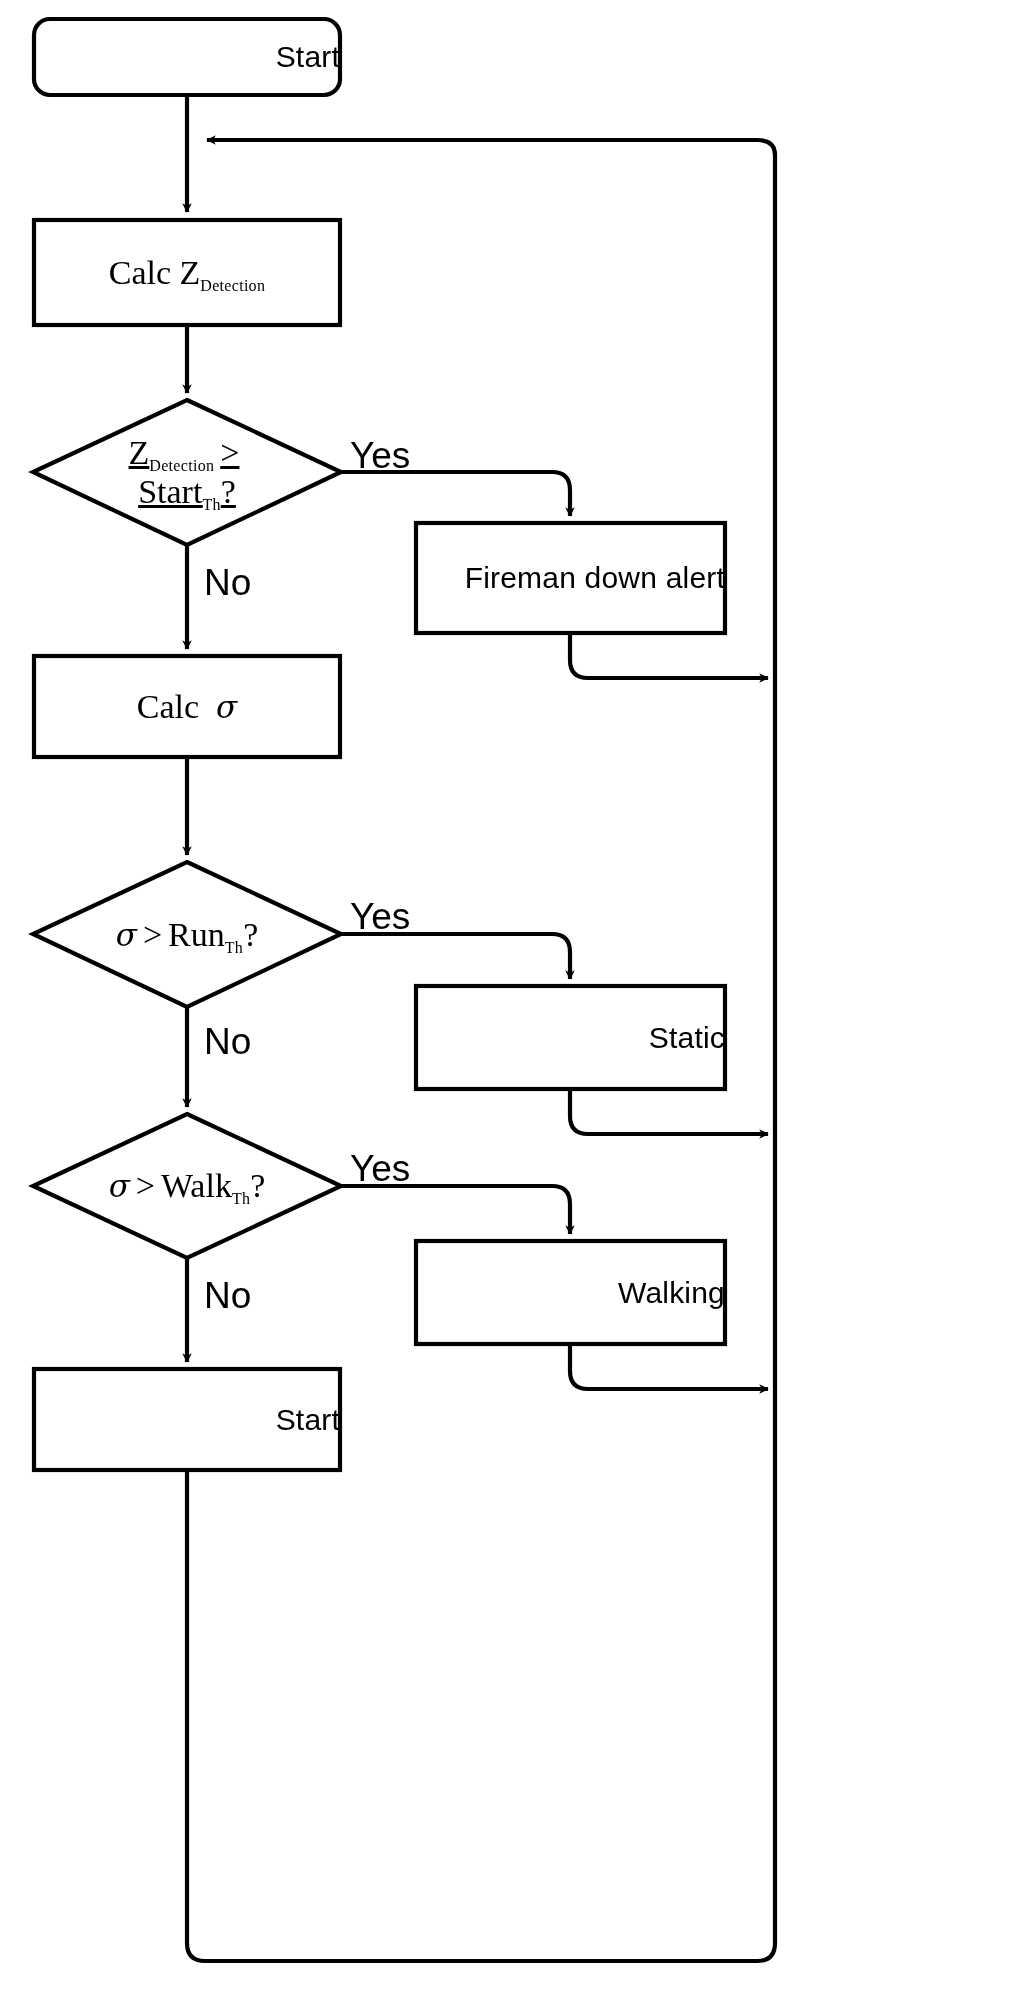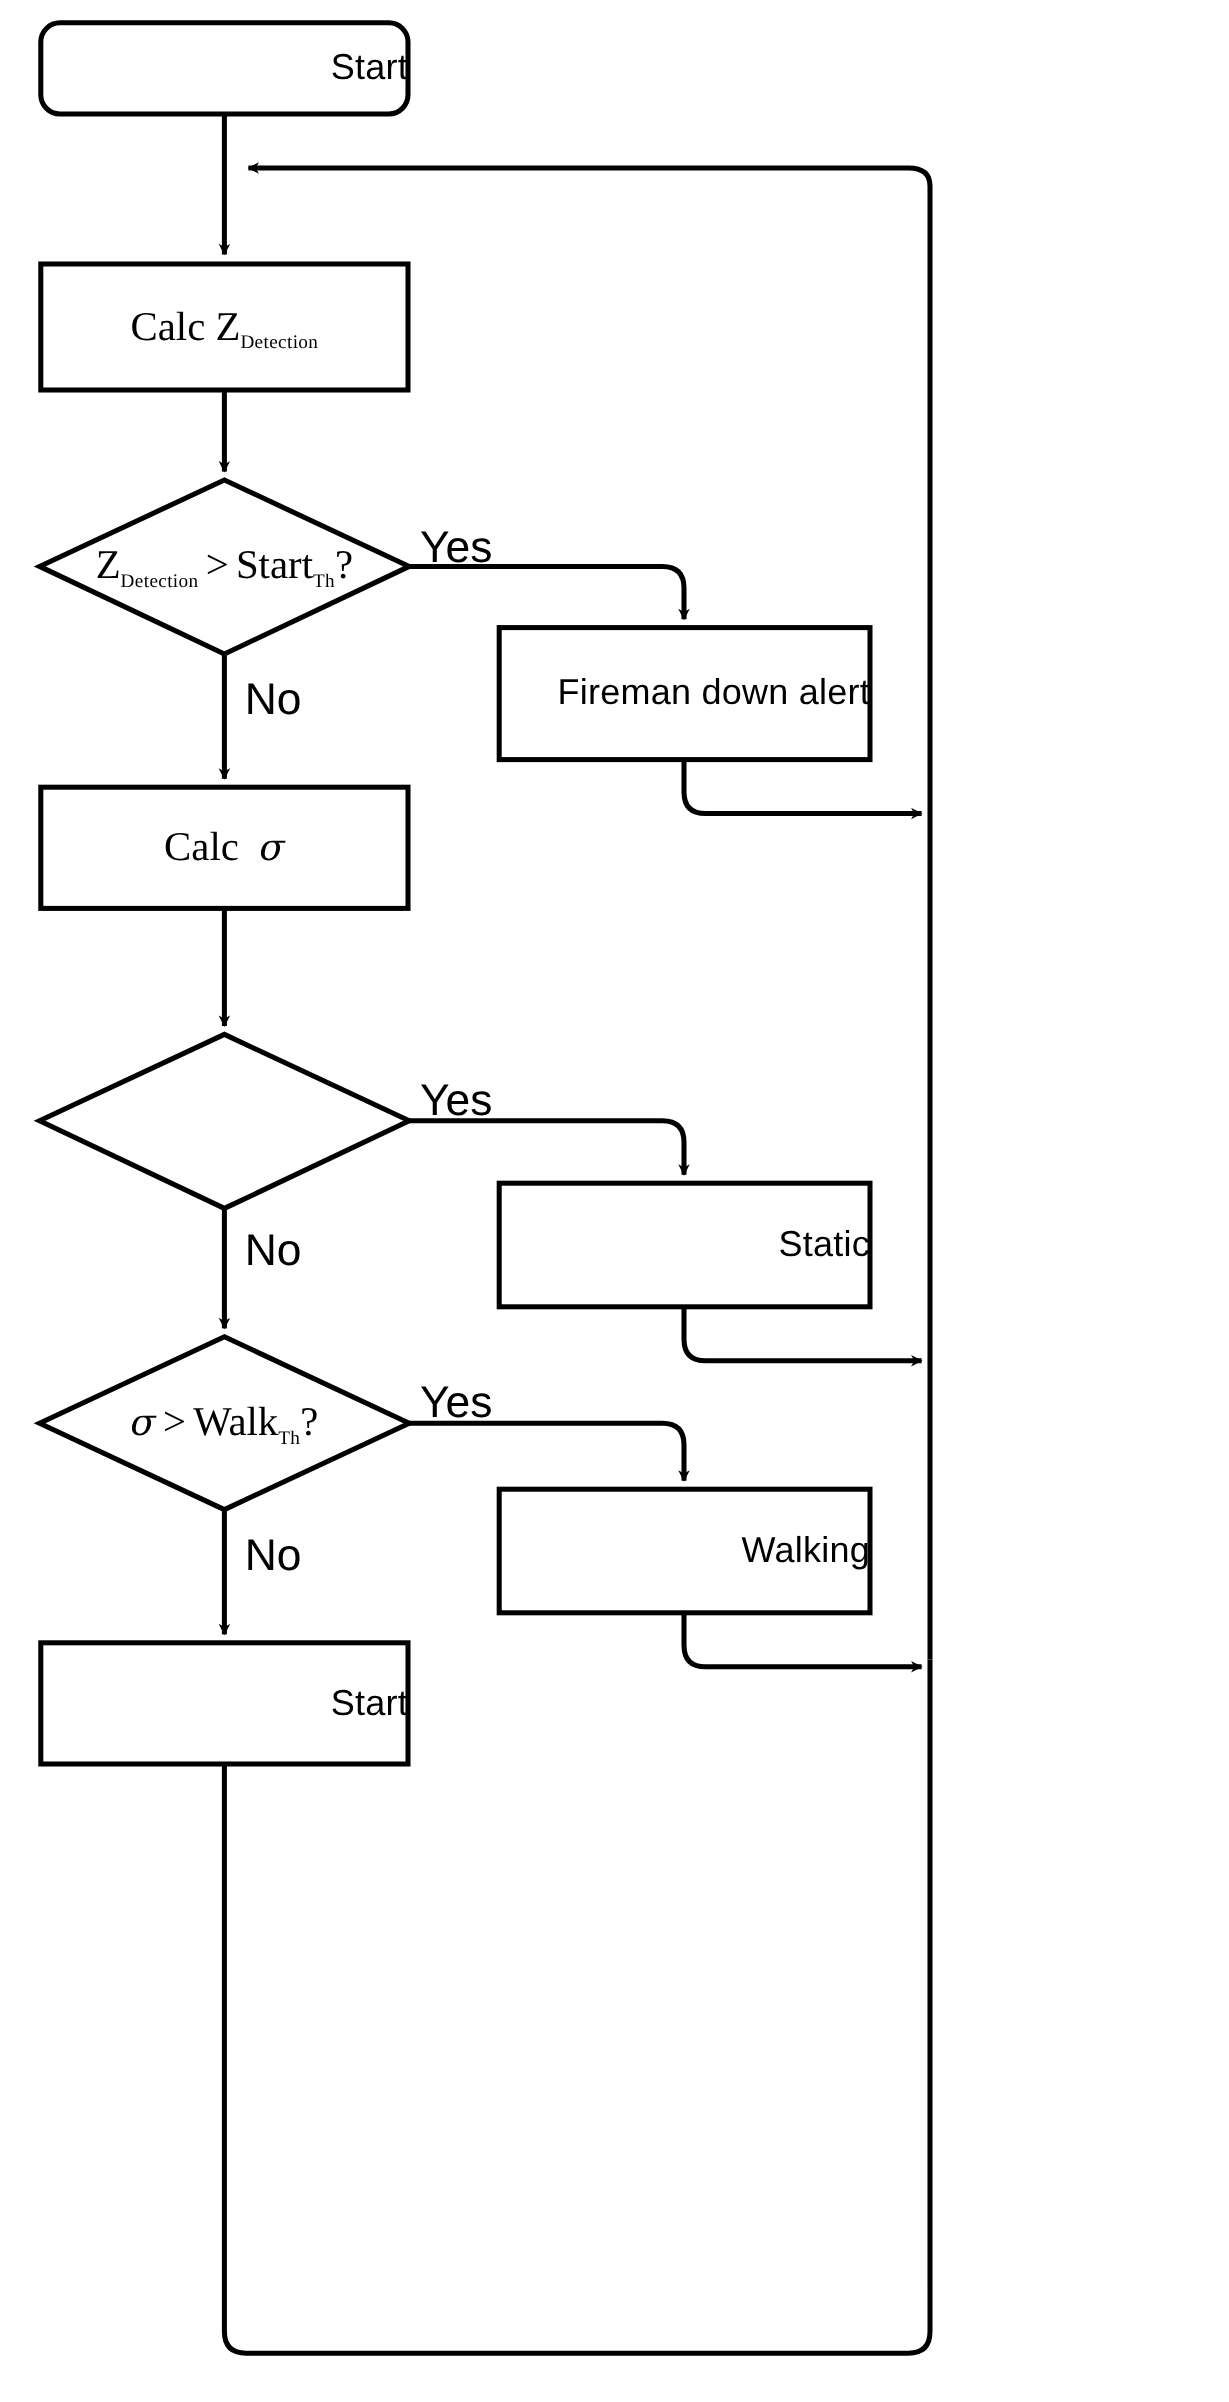--- a/index.html
+++ b/index.html
@@ -61,21 +61,21 @@
     padding: 0 6px;
   }
   .edge-label {
     position: absolute;
     font-family: "Liberation Sans", sans-serif;
     font-size: 37px;
     color: #000000;
     pointer-events: none;
     white-space: nowrap;
   }
-  .two-line { flex-direction: row; line-height: 1.14; }
+  .two-line { flex-direction: column; line-height: 1.14; text-decoration: underline; }
 </style>
 </head>
 <body>
 
 <div id="stage">
 
   <svg id="flow-svg" viewBox="0 0 1024 2002">
     <defs>
       <marker id="arrow" markerWidth="14" markerHeight="14" refX="9.2" refY="5" orient="auto" markerUnits="userSpaceOnUse">
         <path d="M0.4,0.2 L10,5 L0.4,9.8 L3.1,5 Z" fill="#000000"></path>
@@ -153,20 +153,23 @@
   </div>
 
   <div class="node-label sans" style="left:416px; top:523px; width:309px; height:110px;">
     <span>Fireman down alert</span>
   </div>
 
   <div class="node-label serif" style="left:34px; top:656px; width:306px; height:101px;">
     <span><span>Calc</span>&nbsp;&nbsp;<span class="sym">σ</span></span>
   </div>
 
+  <div class="node-label serif" style="left:52px; top:862px; width:270px; height:145px;">
+    <span><span class="sym">σ</span><span class="op">&gt;</span><span>Run</span><span class="sub">Th</span><span>?</span></span>
+  </div>
 
   <div class="node-label sans" style="left:416px; top:986px; width:309px; height:103px;">
     <span>Static</span>
   </div>
 
   <div class="node-label serif" style="left:52px; top:1114px; width:270px; height:144px;">
     <span><span class="sym">σ</span><span class="op">&gt;</span><span>Walk</span><span class="sub">Th</span><span>?</span></span>
   </div>
 
   <div class="node-label sans" style="left:416px; top:1241px; width:309px; height:103px;">

